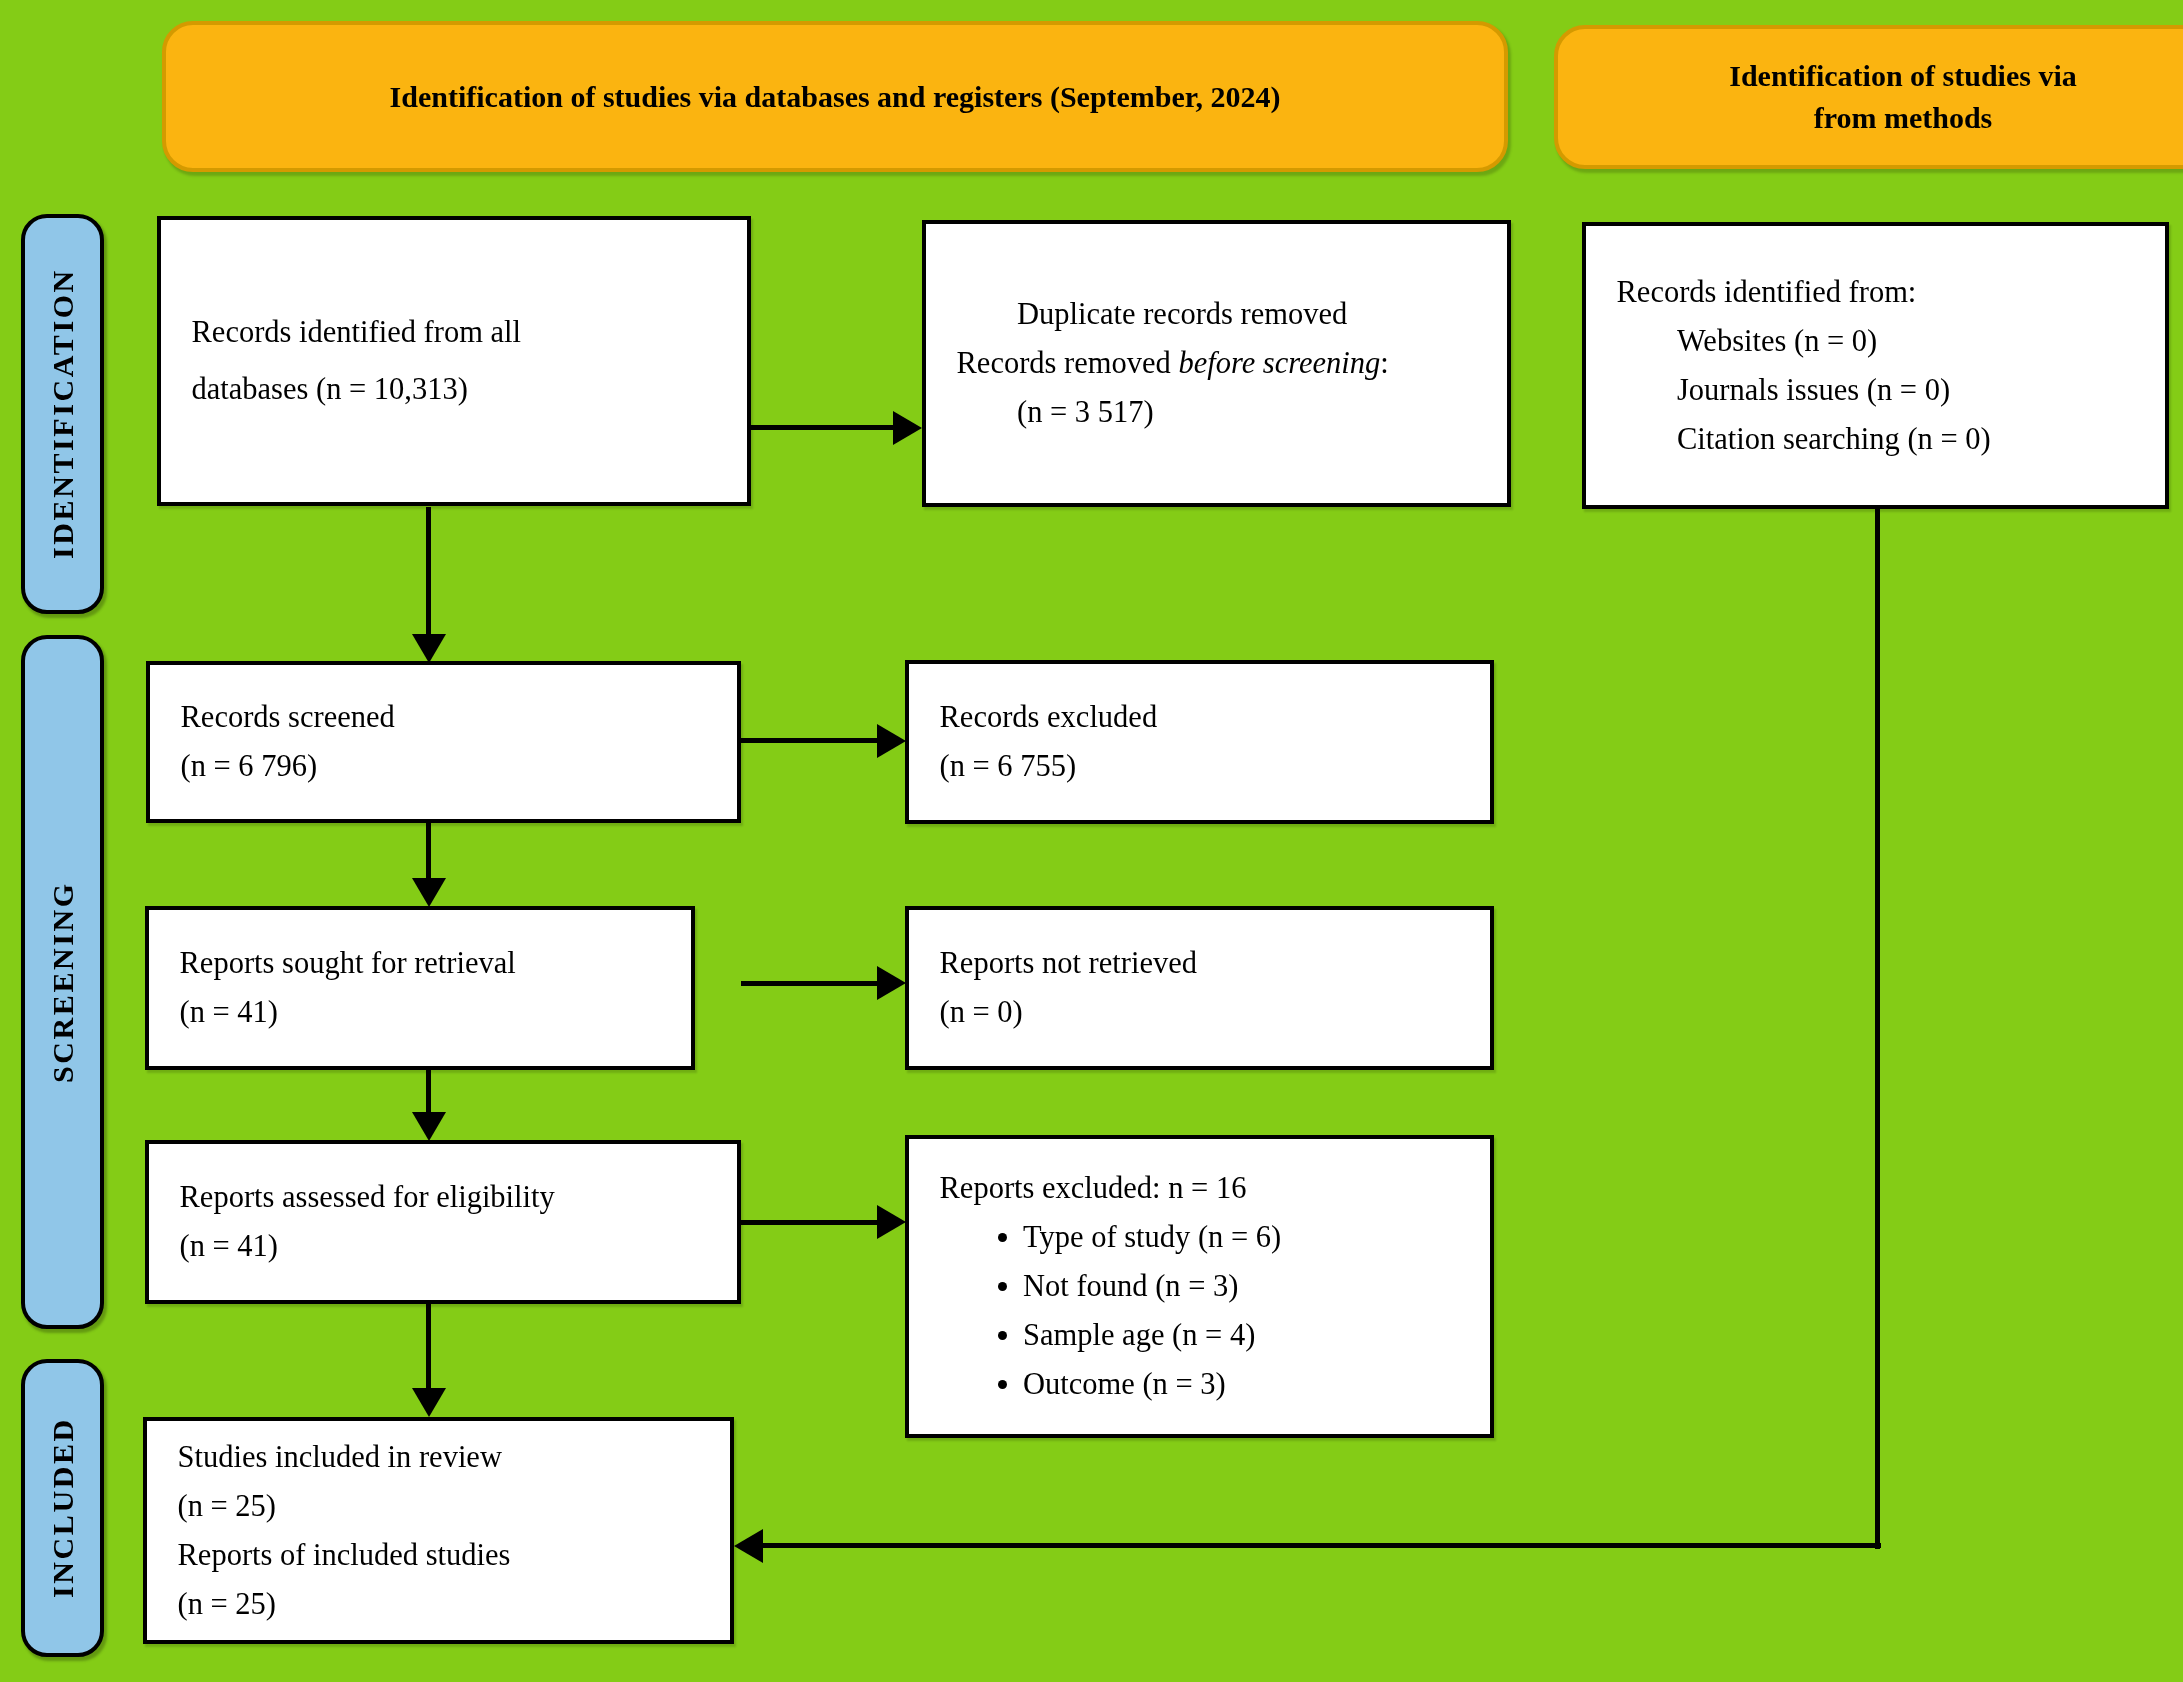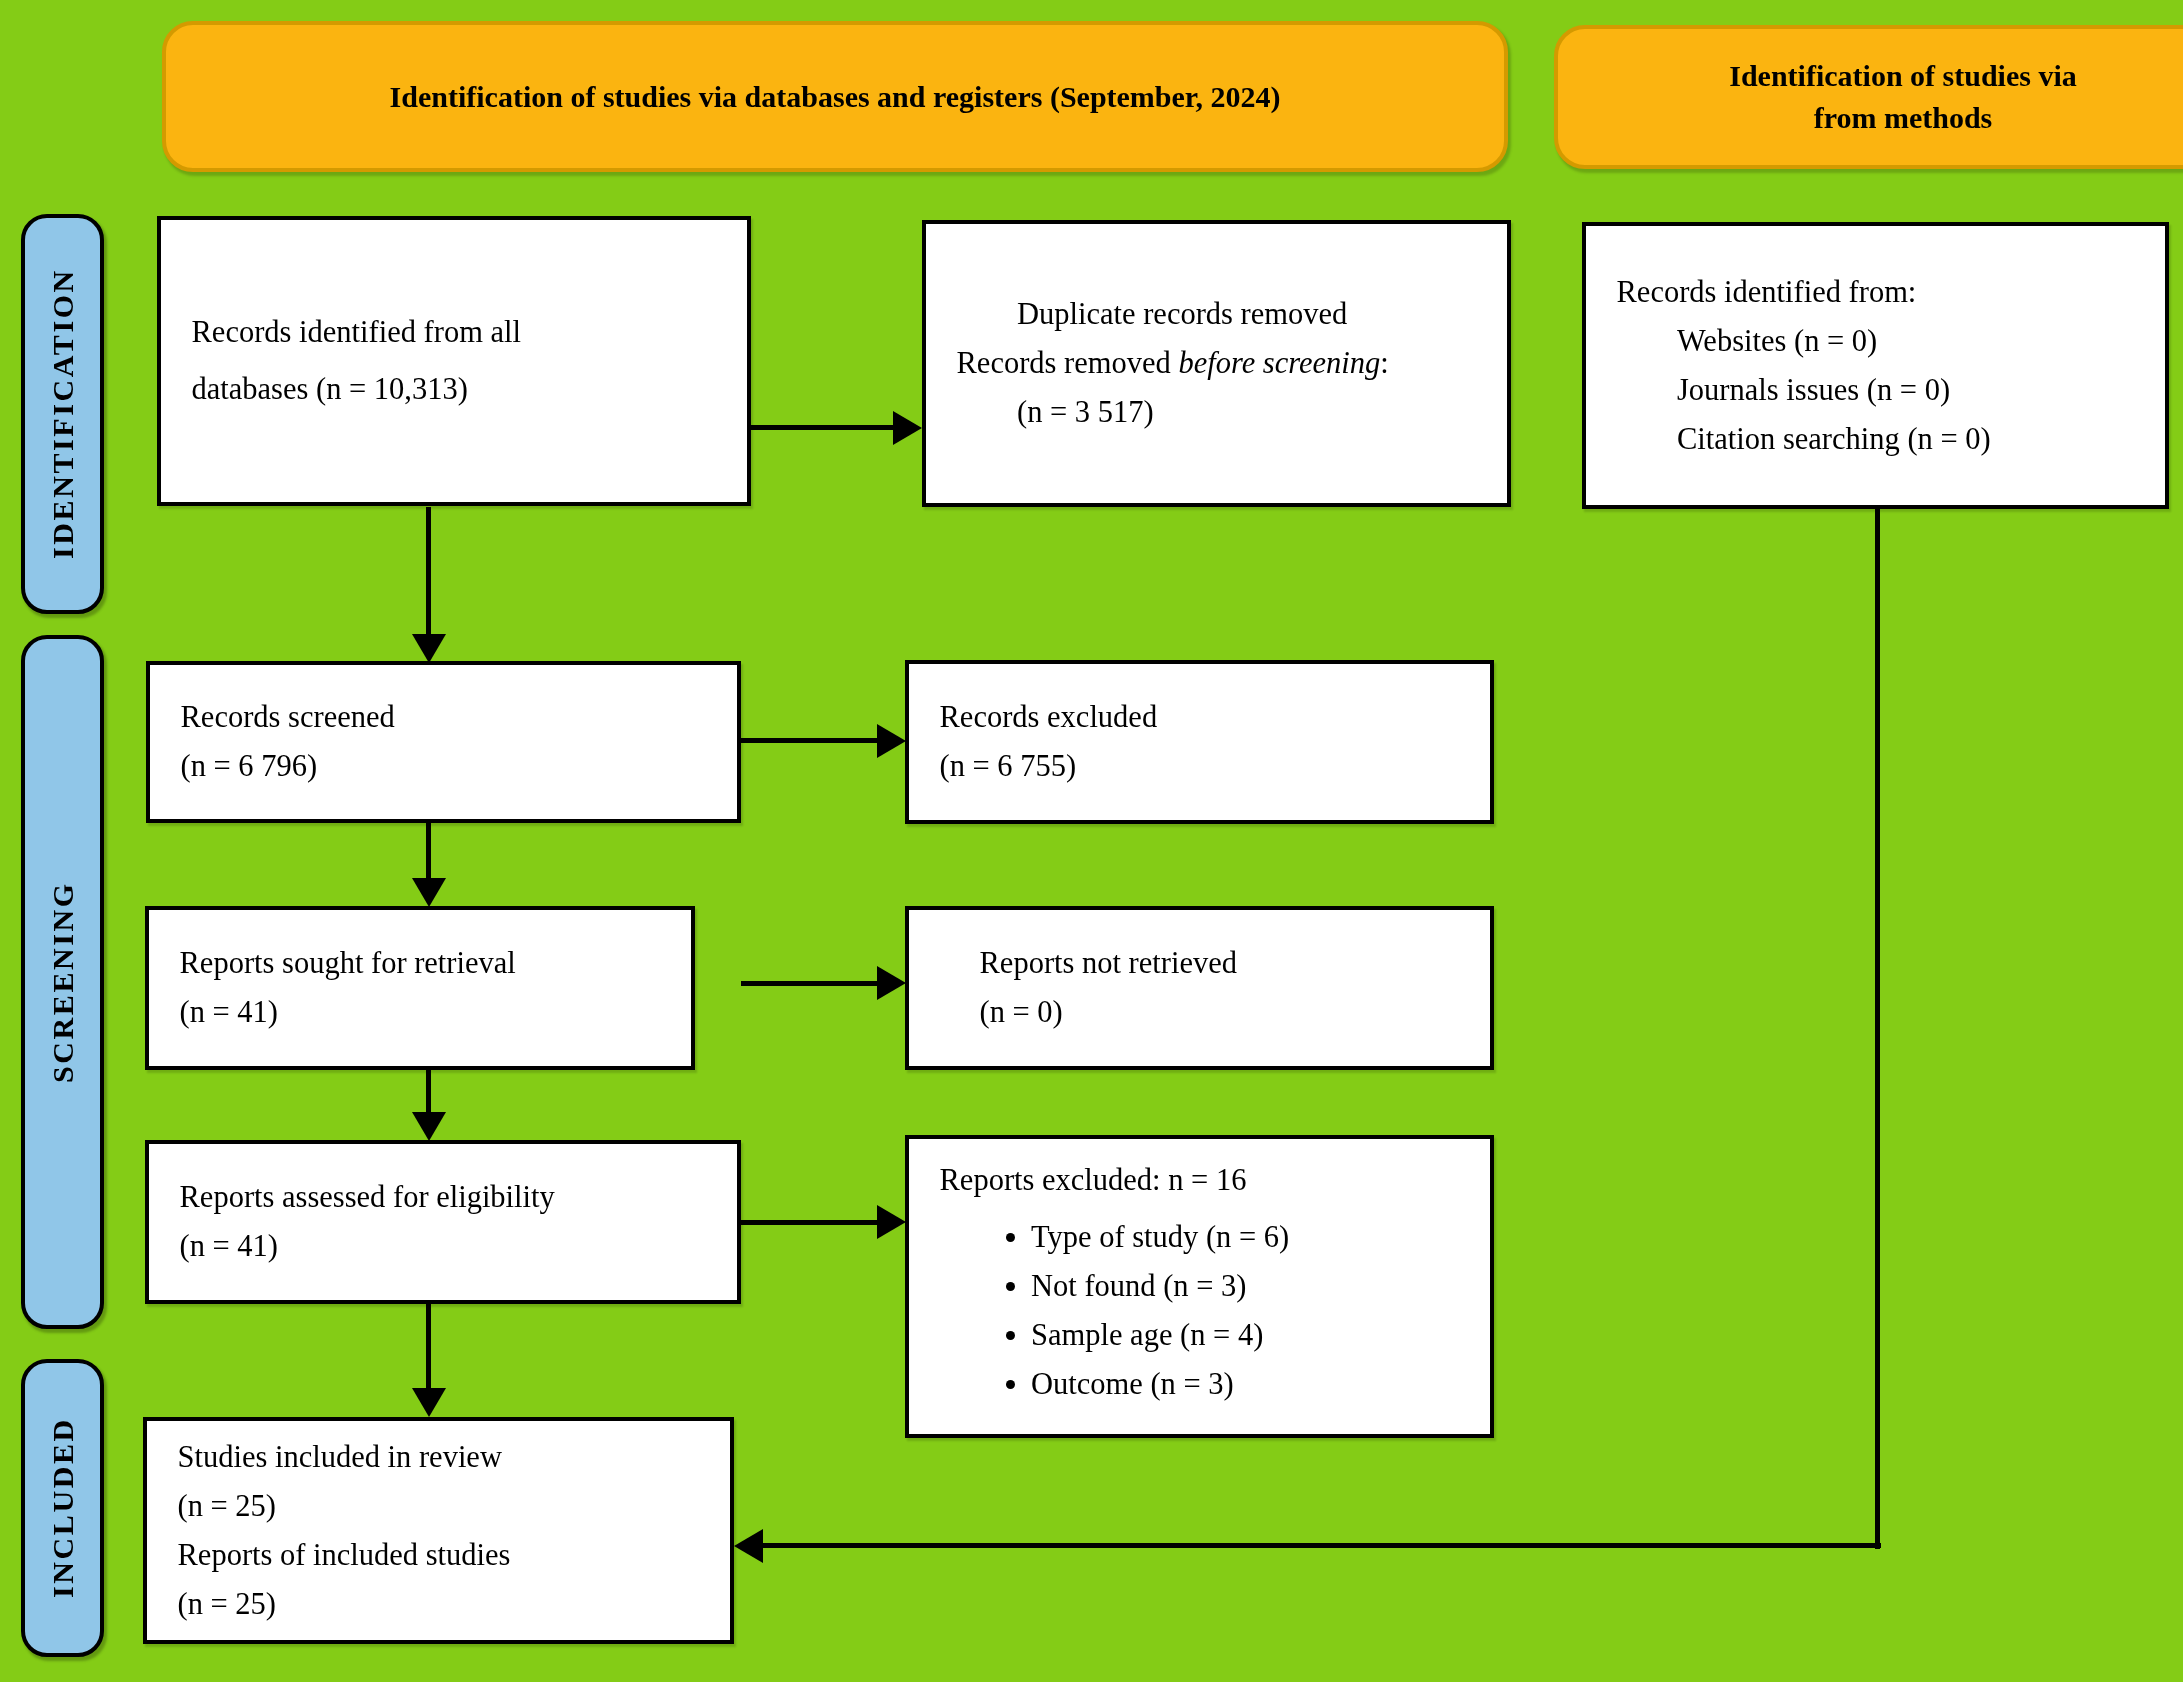--- a/index.html
+++ b/index.html
@@ -53,21 +53,21 @@
     display: flex;
     flex-direction: column;
     justify-content: center;
     font-size: 30.5px;
     line-height: 49px;
     box-shadow: 1.9px 2.6px 1.9px rgba(0,0,0,0.15);
   }
   .box .t { padding-left: 30.5px; padding-right: 6.5px; }
   .box .indent { padding-left: 91px; }
   .box ul {
-    margin: 8px;
+    margin: 0;
     padding-left: 114px;
     list-style-type: disc;
   }
   .box ul li { padding-left: 0; }
   .vline, .hline { position: absolute; background: #000000; }
   .head-down {
     position: absolute; width: 0; height: 0;
     border-left: 17px solid transparent;
     border-right: 17px solid transparent;
     border-top: 29px solid #000000;
@@ -135,21 +135,21 @@
   <div class="box" style="left:905px; top:660px; width:589px; height:164px;">
     <div class="t">Records excluded</div>
     <div class="t">(n = 6 755)</div>
   </div>
 
   <div class="box" style="left:145px; top:906px; width:550px; height:164px;">
     <div class="t">Reports sought for retrieval</div>
     <div class="t">(n = 41)</div>
   </div>
 
-  <div class="box" style="left:905px; top:906px; width:589px; height:164px;padding-left:40px;">
+  <div class="box" style="left:905px; top:906px; width:589px; height:164px;">
     <div class="t">Reports not retrieved</div>
     <div class="t">(n = 0)</div>
   </div>
 
   <div class="box" style="left:145px; top:1140px; width:596px; height:164px;">
     <div class="t">Reports assessed for eligibility</div>
     <div class="t">(n = 41)</div>
   </div>
 
   <div class="box" style="left:905px; top:1135px; width:589px; height:303px;">

